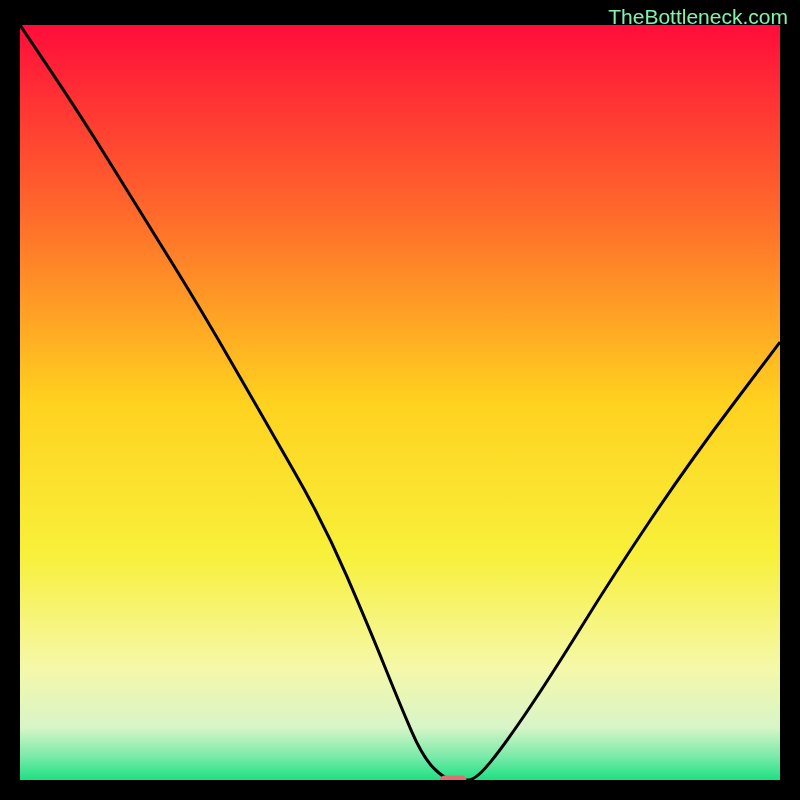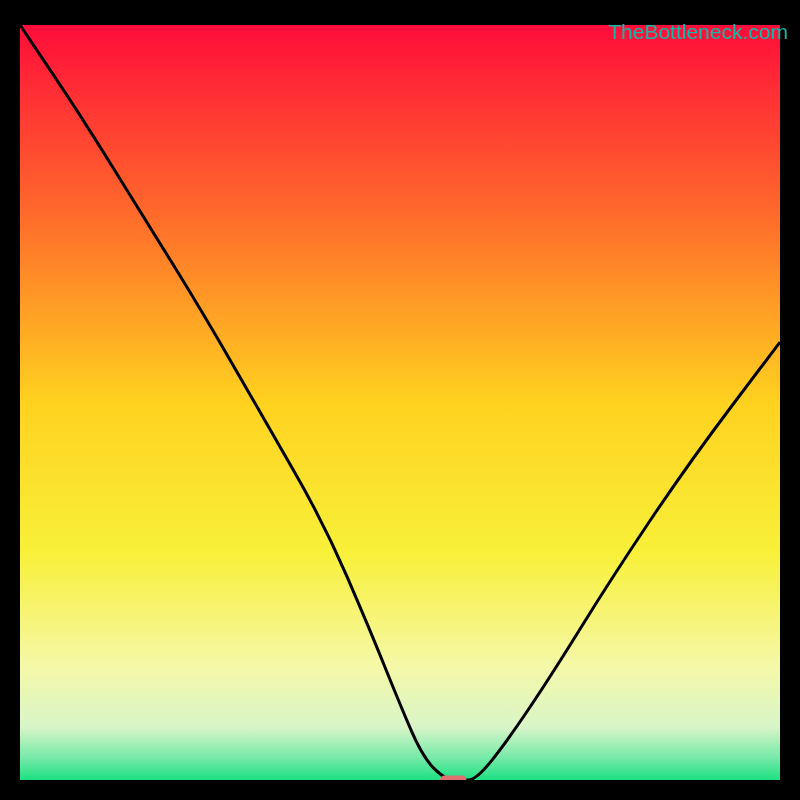--- a/index.html
+++ b/index.html
@@ -6,23 +6,23 @@
     margin: 0;
     padding: 0;
     width: 800px;
     height: 800px;
     background: #000;
     position: relative;
     font-family: Arial, sans-serif;
   }
   .watermark {
     position: absolute;
-    top: 20px;
+    top: 5px;
     right: 12px;
-    color: #14b8a6;
+    color: #86efac;
     font-size: 21px;
     font-weight: 500;
     z-index: 10;
   }
   .chart-area {
     position: absolute;
     left: 20px;
     top: 25px;
     width: 760px;
     height: 755px;

